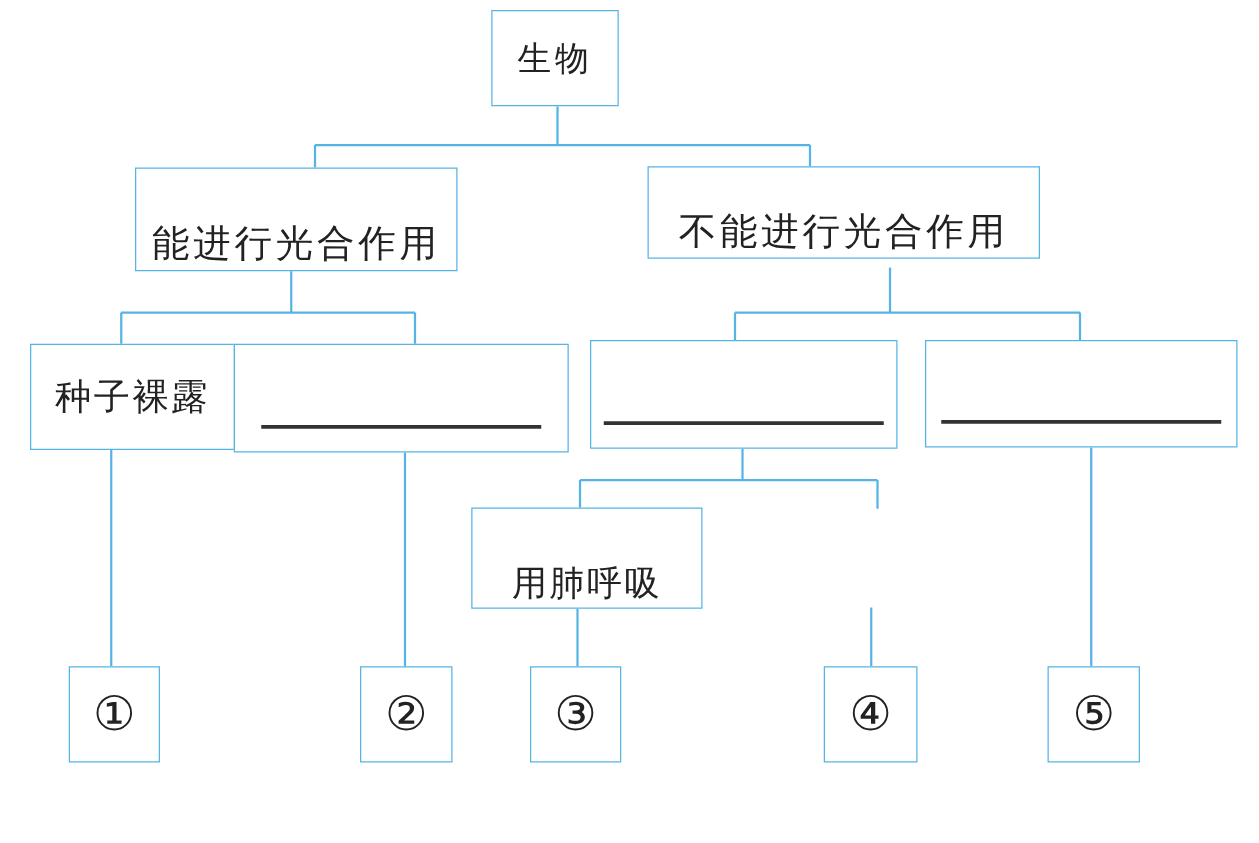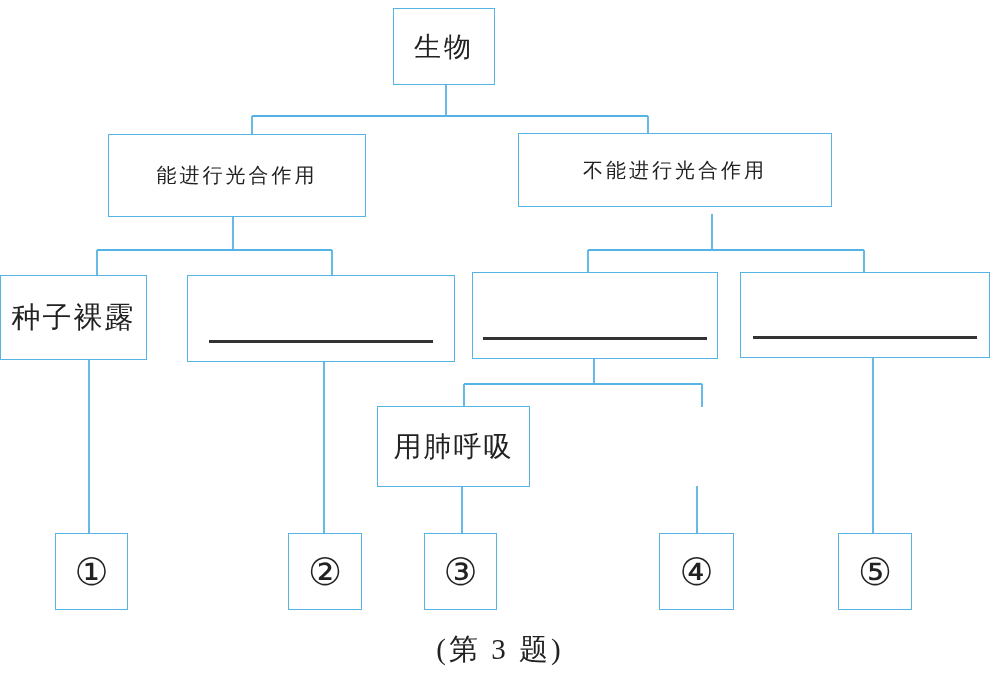--- a/index.html
+++ b/index.html
@@ -31,33 +31,33 @@
     position: absolute;
     box-sizing: border-box;
     border: 1.6px solid var(--accent, #56b4e4);
     background: #ffffff;
     display: flex;
     align-items: center;
     justify-content: center;
     color: #222222;
   }
   .lv1 { font-size: 27px; letter-spacing: 3px; }
-  .lv2 { font-size: 20px; letter-spacing: 3px; }
+  .lv2 { font-size: 30px; letter-spacing: 3px; align-items: flex-end; }
   .lv3 { font-size: 29px; letter-spacing: 2px; }
   .lv4 { font-size: 28px; letter-spacing: 2px; }
   .circled { font-size: 38px; letter-spacing: 0; }
 
   #node-root     { left: 393px; top: 8px;   width: 102px; height: 77px; }
   #node-photo    { left: 108px; top: 134px; width: 258px; height: 83px; }
   #node-nonphoto { left: 518px; top: 133px; width: 314px; height: 74px; }
-  #node-seed     { left: 0;   top: 275px; width: 147px; height: 85px; }
+  #node-seed     { left: 24px;   top: 275px; width: 164px; height: 85px; }
   #node-blank2   { left: 187px; top: 275px; width: 268px; height: 87px; }
   #node-blank3   { left: 472px; top: 272px; width: 246px; height: 87px; }
   #node-blank4   { left: 740px; top: 272px; width: 250px; height: 86px; }
-  #node-lung     { left: 377px; top: 406px; width: 153px; height: 81px; }
+  #node-lung     { left: 377px; top: 406px; width: 185px; height: 81px; align-items: flex-end; }
   #node-gill     { left: 612px; top: 406px; width: 173px; height: 81px; }
   #node-n1       { left: 55px;  top: 533px; width: 73px;  height: 77px; }
   #node-n2       { left: 288px; top: 533px; width: 74px;  height: 77px; }
   #node-n3       { left: 424px; top: 533px; width: 73px;  height: 77px; }
   #node-n4       { left: 659px; top: 533px; width: 75px;  height: 77px; }
   #node-n5       { left: 838px; top: 533px; width: 74px;  height: 77px; }
 
   .blank-node { align-items: flex-end; justify-content: center; }
   .fill-line {
     display: block;
@@ -157,15 +157,14 @@
   </div>
 
   <div class="node circled" id="node-n4">
     <span>④</span>
   </div>
 
   <div class="node circled" id="node-n5">
     <span>⑤</span>
   </div>
 
-  <div class="caption">(第 3 题)</div>
 
 </div>
 
 </body></html>

